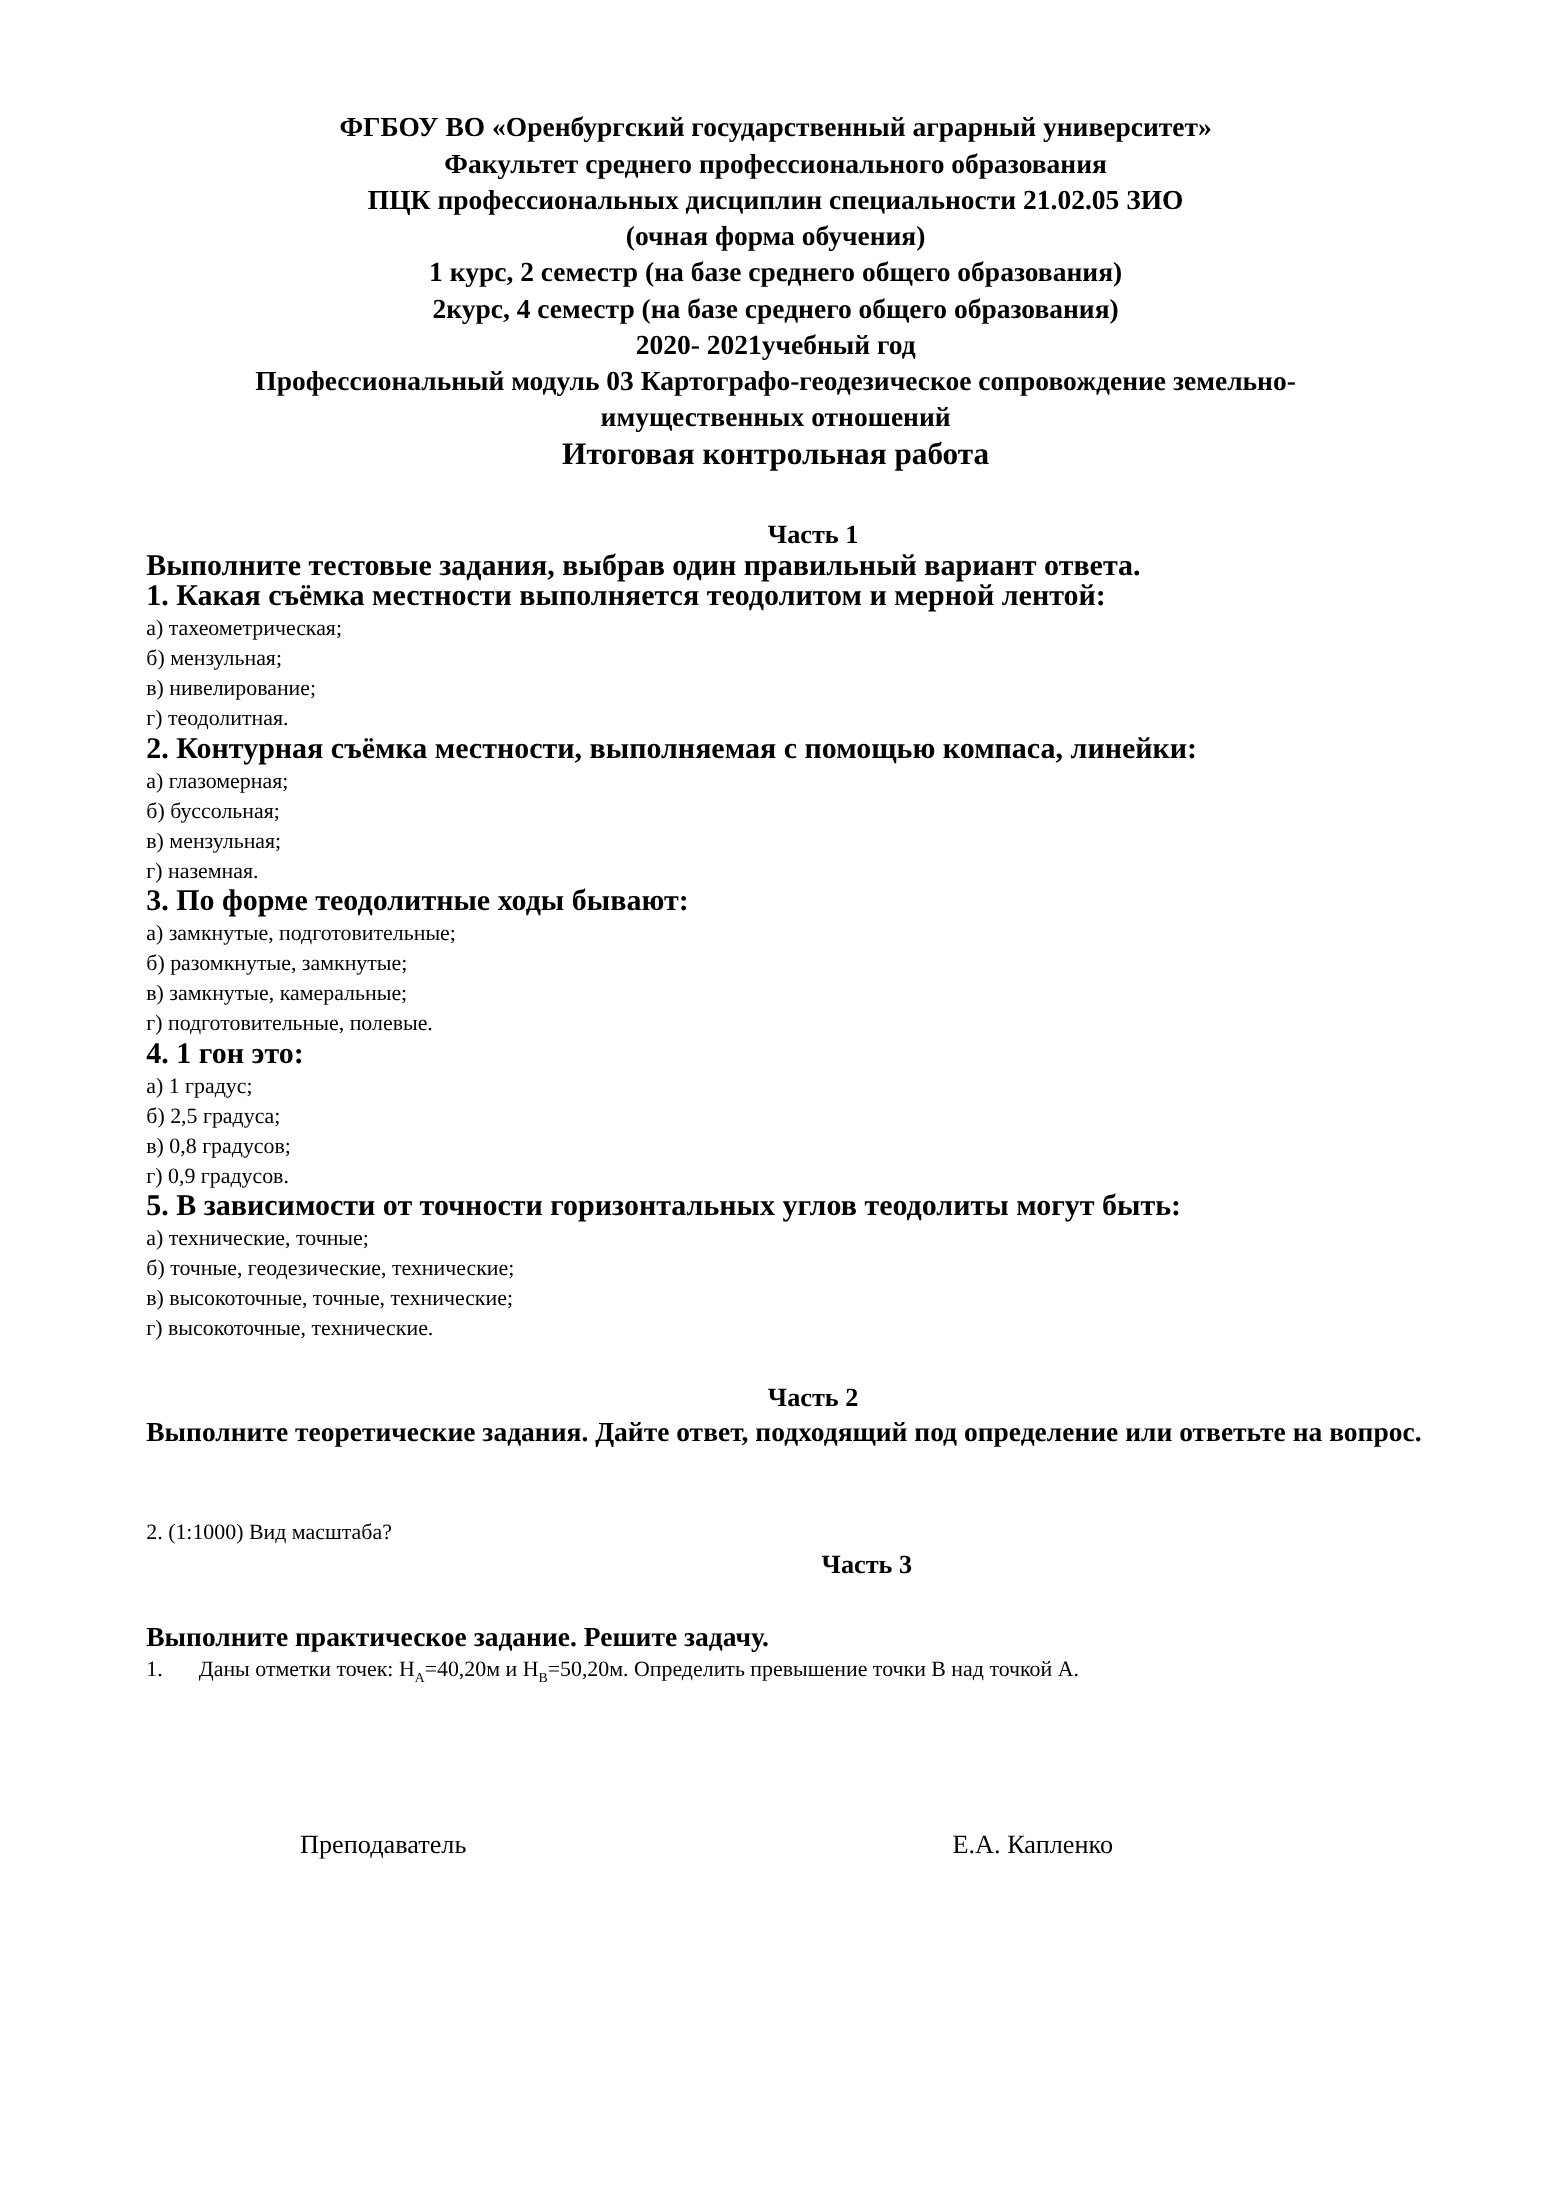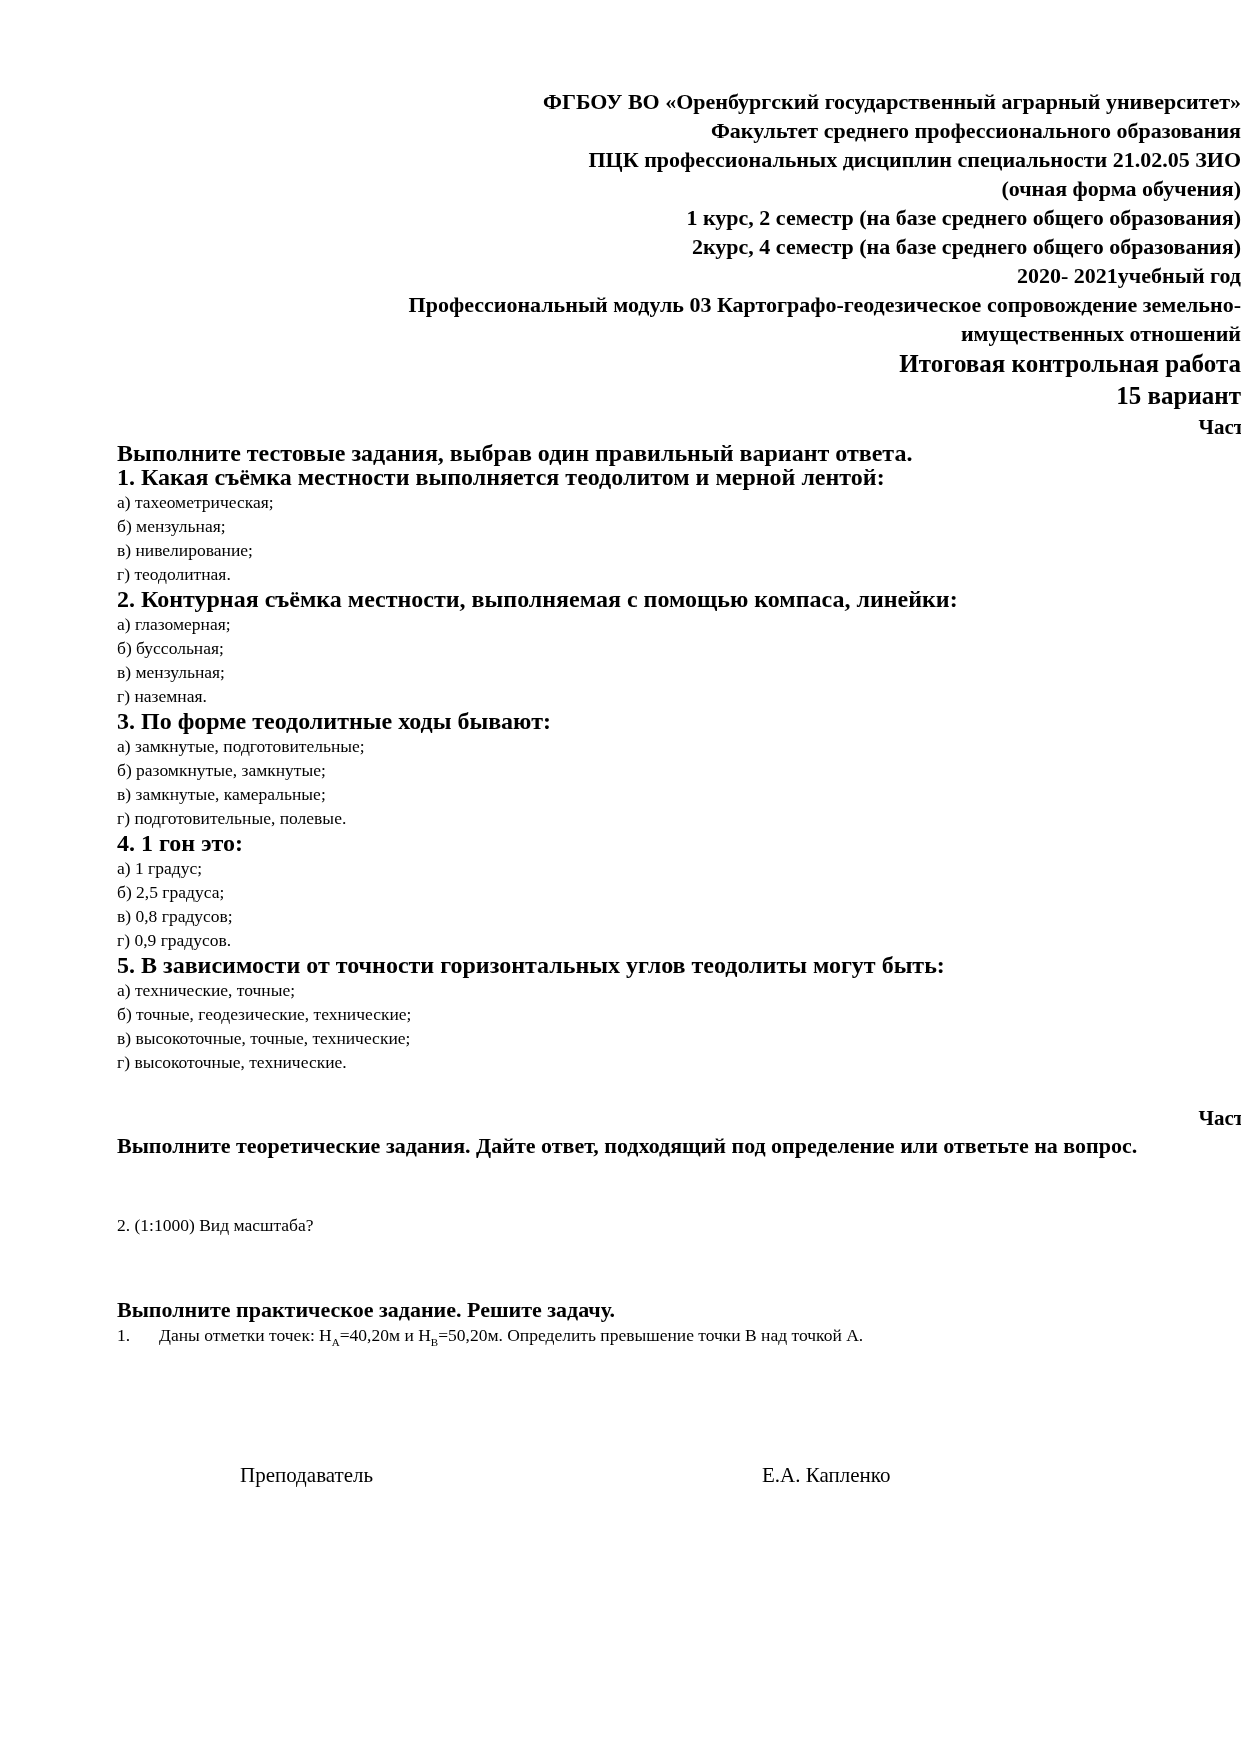--- a/index.html
+++ b/index.html
@@ -1,19 +1,19 @@
 <!DOCTYPE html>
 <html><head>
   <meta charset="utf-8">
   <style>
     html, body { margin: 0; padding: 0; background: #ffffff; }
     body { width: 1241px; height: 1755px; position: relative; overflow: hidden;
            font-family: "Liberation Serif", serif; color: #000; }
     .page { position: absolute; left: 0; top: 0; width: 1241px; height: 1755px; }
-    .center { position: absolute; left: 0; width: 1241px; text-align: right; white-space: nowrap; }
+    .center { position: absolute; left: 0; width: 1241px; text-align: center; white-space: nowrap; }
     .hdr { font-weight: bold; font-size: 22px; line-height: 28px; }
     .big { font-weight: bold; font-size: 25px; line-height: 32px; }
     .part { font-weight: bold; font-size: 21px; line-height: 26px; padding-left: 30px; }
     .left { position: absolute; left: 117px; white-space: nowrap; }
     .q { font-weight: bold; font-size: 24px; line-height: 22px; }
     .opt { font-size: 17.5px; line-height: 22px; }
     .instr2 { font-weight: bold; font-size: 22px; line-height: 28px; white-space: normal; width: 1062px; text-align: justify; }
     .sig { position: absolute; font-size: 21px; line-height: 26px; white-space: nowrap; }
     .num { display: inline-block; width: 42px; }
     sub { font-size: 11px; }
@@ -27,21 +27,20 @@
   <div class="center hdr" style="top:117px;">Факультет среднего профессионального образования</div>
   <div class="center hdr" style="top:146px;">ПЦК профессиональных дисциплин специальности 21.02.05 ЗИО</div>
   <div class="center hdr" style="top:175px;">(очная форма обучения)</div>
   <div class="center hdr" style="top:204px;">1 курс, 2 семестр (на базе среднего общего образования)</div>
   <div class="center hdr" style="top:233px;">2курс, 4 семестр (на базе среднего общего образования)</div>
   <div class="center hdr" style="top:262px;">2020- 2021учебный год</div>
   <div class="center hdr" style="top:291px;">Профессиональный модуль 03 Картографо-геодезическое сопровождение земельно-</div>
   <div class="center hdr" style="top:320px;">имущественных отношений</div>
 
   <div class="center big" style="top:348px;">Итоговая контрольная работа</div>
-  <div class="center big" style="top:380px;">15 вариант</div>
 
   <div class="center part" style="top:414px;">Часть 1</div>
   <div class="left q" style="top:442px;">Выполните тестовые задания, выбрав один правильный вариант ответа.</div>
 
   <div>
     <div class="left q" style="top:466px;">1. Какая съёмка местности выполняется теодолитом и мерной лентой:</div>
     <div class="left opt" style="top:491px;">а) тахеометрическая;</div>
     <div class="left opt" style="top:515px;">б) мензульная;</div>
     <div class="left opt" style="top:539px;">в) нивелирование;</div>
     <div class="left opt" style="top:563px;">г) теодолитная.</div>

